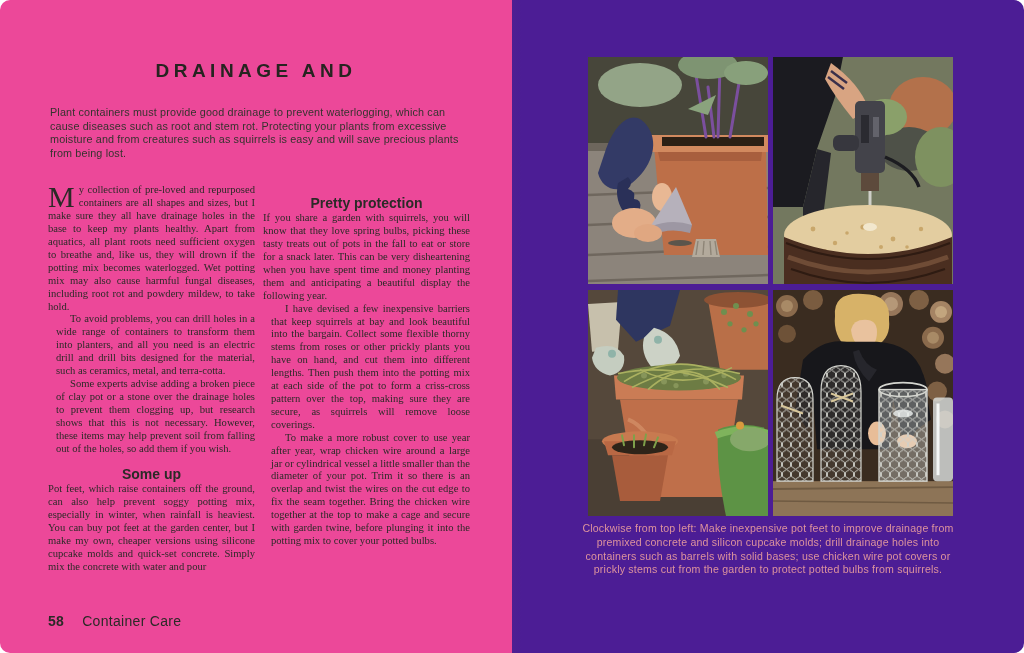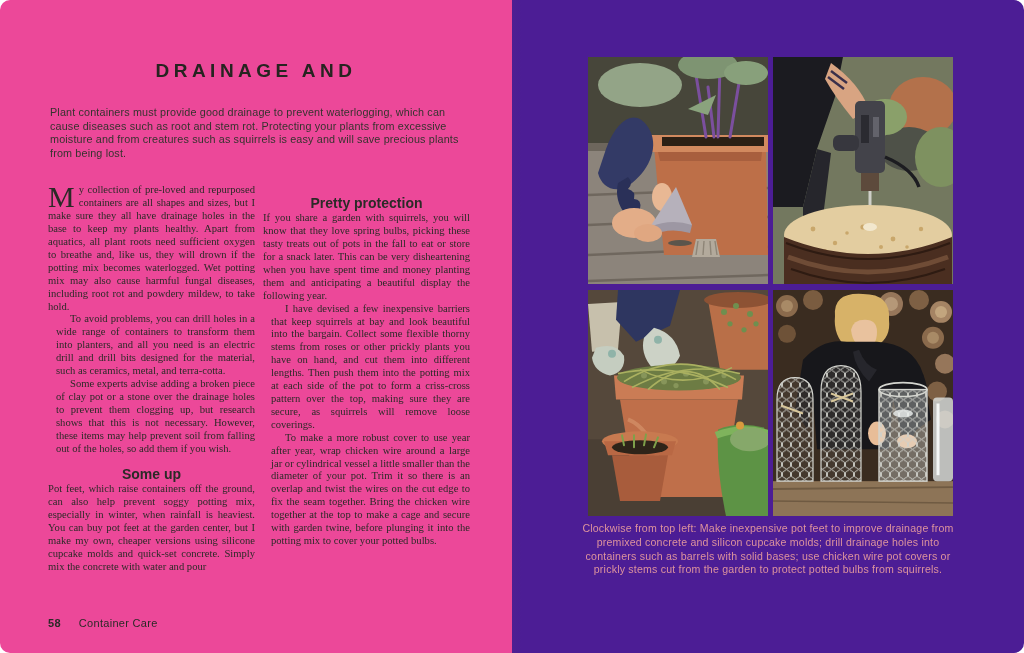--- a/index.html
+++ b/index.html
@@ -39,21 +39,21 @@
   .dropcap{
     float:left;font-size:30px;line-height:23px;padding:1px 4px 0 0;
     font-family:"Liberation Serif",serif;color:#2b2a27;
   }
   .subhead{
     margin:13px 0 2px;font-family:"Liberation Sans",sans-serif;
     font-size:14px;font-weight:700;color:#2b2a27;text-align:center;
   }
   .footer{
     position:absolute;left:48px;bottom:24px;
-    font-size:11px;color:#2b2a27;letter-spacing:0.3px;
+    font-size:14px;color:#2b2a27;letter-spacing:0.3px;
   }
   .footer .pagenum{font-weight:700;margin-right:18px;}
 
   
   .photo-grid{
     position:absolute;left:76px;top:57px;
     display:grid;grid-template-columns:180px 180px;grid-template-rows:227px 226px;
     column-gap:5px;row-gap:6px;
   }
   .photo{margin:0;width:100%;height:100%;overflow:hidden;background:#8c847b;}

